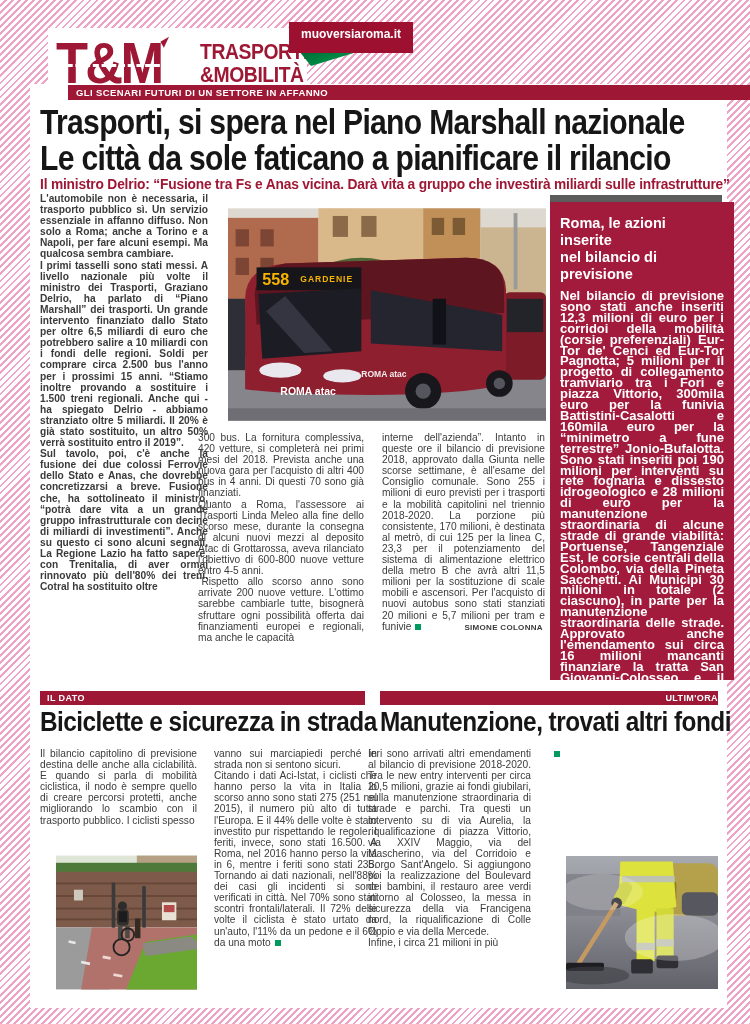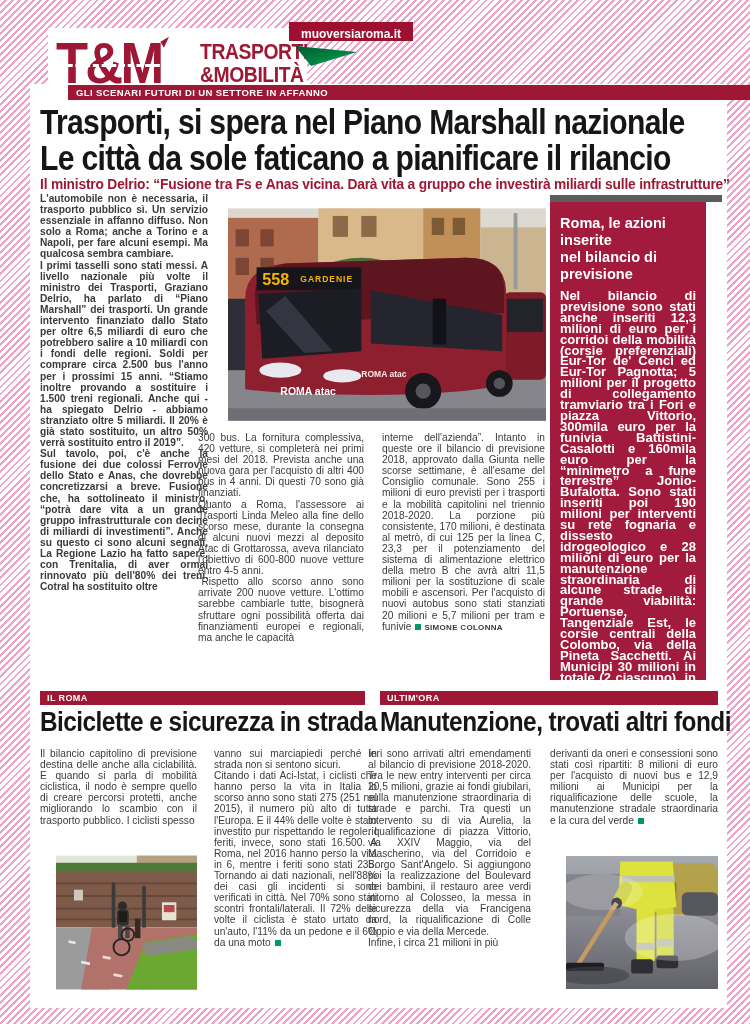--- a/index.html
+++ b/index.html
@@ -13,59 +13,59 @@
   .logo-box { position:absolute; left:36px; top:28px; width:259px; height:75px; background:#ffffff;margin-left:12px; }
   .tm { position:absolute; left:8px; top:2px; font-size:57px; font-weight:900; color:#9e1734;
         letter-spacing:-3px; transform:scaleX(0.92); transform-origin:0 0; }
   .tm-dash { position:absolute; left:10px; top:36px; width:128px; border-top:3px dashed #ffffff; }
   .tm-arrow { position:absolute; left:118px; top:4px; width:0; height:0;
         border-left:7px solid transparent; border-bottom:7px solid transparent; border-top:10px solid #9e1734;
         transform:rotate(-120deg); }
   .tm-sub { position:absolute; left:152px; top:12px; font-size:22px; font-weight:700; color:#9e1734;
         line-height:23px; white-space:pre-line; transform:scaleX(0.88); transform-origin:0 0; letter-spacing:-0.5px; }
   .ribbon { position:absolute; left:295px; top:44px; }
-  .site-badge { position:absolute; left:289px; top:22px; height:19px; background:#9e1030; color:#ffffff;
+  .site-badge { position:absolute; left:289px; top:22px; height:31px; background:#9e1030; color:#ffffff;
         font-size:12px; font-weight:700; line-height:25px; padding:0 12px; }
 
   .kicker { position:absolute; left:40px; top:85px; width:688px; height:15px; background:#9e1734;
         color:#ffffff; font-size:9.5px; font-weight:700; line-height:15px; padding-left:8px; letter-spacing:0.4px;margin-left:28px; }
 
   .headline { position:absolute; left:40px; color:#161616; font-weight:900; font-size:35px;
         white-space:nowrap; transform:scaleX(0.86); transform-origin:0 0; letter-spacing:-0.8px; }
   .hl1 { top:102px; } .hl2 { top:138px; }
   .subhead { position:absolute; left:40px; top:176px; color:#9e1734; font-weight:700; font-size:14.5px;
         white-space:nowrap; transform:scaleX(0.95); transform-origin:0 0; letter-spacing:-0.2px; }
 
   .bodycol { position:absolute; color:#3b3b3b; font-size:10.2px; line-height:11.1px; text-align:justify;
         overflow:hidden; white-space:pre-line; }
   .colA { left:40px;  top:193px; width:168px; height:482px;font-weight:bold; }
   .colB { left:198px; top:432px; width:166px; height:256px; }
   .colC { left:382px; top:432px; width:163px; height:256px; white-space:normal; }
   .colC .txt { white-space:pre-line; }
 
   .endmark { display:inline-block; width:6px; height:6px; background:#009a5e; margin:0 3px 0 4px; }
-  .byline { font-size:8px; font-weight:700; color:#3b3b3b; letter-spacing:0.3px; }
+  .byline { font-size:8px; font-weight:700; color:#3b3b3b; letter-spacing:0.3px;margin-left:40px; }
 
   figure.photo { position:absolute; overflow:hidden;padding-left:16px; }
   .bus-photo { left:212px; top:203px; width:334px; height:223px; }
   .bike-photo { left:40px; top:848px; width:157px; height:149px; }
   .work-photo { left:550px; top:849px; width:168px; height:147px; }
   figure.photo svg { display:block; width:100%; height:100%; }
 
   .side-strip { position:absolute; left:550px; top:195px; width:172px; height:7px; background:#5c5c5c; }
-  .sidebar { position:absolute; left:550px; top:202px; width:156px; height:478px; background:#a31b3c;
+  .sidebar { position:absolute; left:550px; top:202px; width:184px; height:478px; background:#a31b3c;
         color:#ffffff; padding:12px 10px; }
   .sidebar h2 { font-size:15px; line-height:17px; font-weight:700; white-space:pre-line; margin-bottom:9px;
         transform:scaleX(0.97); transform-origin:0 0; }
   .sidebar p { font-size:13px; line-height:10.9px; font-weight:700; text-align:justify; white-space:pre-line; }
 
   .secbar { position:absolute; top:691px; height:14px; background:#9e1734; color:#ffffff;
         font-size:9px; font-weight:700; line-height:14px; padding-left:7px; letter-spacing:0.4px; }
   .bar-dato { left:40px; width:325px; }
-  .bar-ult  { left:380px; width:338px; }
+  .bar-ult  { left:380px; width:338px;text-align:right; }
   .sec-hl { position:absolute; top:706px; color:#161616; font-weight:900; font-size:28px;
         white-space:nowrap; transform:scaleX(0.87); transform-origin:0 0; letter-spacing:-0.6px; }
   .hl-dato { left:40px; } .hl-ult { left:380px; }
 
   .colD1 { left:40px;  top:748px; width:157px; height:86px; }
   .colD2 { left:202px; top:748px; width:163px; height:246px; white-space:normal;margin-left:12px; }
   .colD2 .txt { white-space:pre-line; }
   .colU1 { left:368px; top:748px; width:163px; height:246px; }
   .colU2 { left:550px; top:748px; width:168px; height:88px; white-space:normal; }
   .colU2 .txt { white-space:pre-line; }
@@ -155,21 +155,21 @@
     <span class="txt">interne dell'azienda”. Intanto in queste ore il bilancio di previsione 2018, approvato dalla Giunta nelle scorse settimane, è all'esame del Consiglio comunale. Sono 255 i milioni di euro previsti per i trasporti e la mobilità capitolini nel triennio 2018-2020. La porzione più consistente, 170 milioni, è destinata al metrò, di cui 125 per la linea C, 23,3 per il potenziamento del sistema di alimentazione elettrico della metro B che avrà altri 11,5 milioni per la sostituzione di scale mobili e ascensori. Per l'acquisto di nuovi autobus sono stati stanziati 20 milioni e 5,7 milioni per tram e funivie</span><span class="endmark"></span><span class="byline">SIMONE COLONNA</span>
   </div>
 
   <div class="side-strip"></div>
   <aside class="sidebar">
     <h2>Roma, le azioni inserite
 nel bilancio di previsione</h2>
     <p>Nel bilancio di previsione sono stati anche inseriti 12,3 milioni di euro per i corridoi della mobilità (corsie preferenziali) Eur-Tor de' Cenci ed Eur-Tor Pagnotta; 5 milioni per il progetto di collegamento tramviario tra i Fori e piazza Vittorio, 300mila euro per la funivia Battistini-Casalotti e 160mila euro per la “minimetro a fune terrestre” Jonio-Bufalotta. Sono stati inseriti poi 190 milioni per interventi su rete fognaria e dissesto idrogeologico e 28 milioni di euro per la manutenzione straordinaria di alcune strade di grande viabilità: Portuense, Tangenziale Est, le corsie centrali della Colombo, via della Pineta Sacchetti. Ai Municipi 30 milioni in totale (2 ciascuno), in parte per la manutenzione straordinaria delle strade. Approvato anche l'emendamento sui circa 16 milioni mancanti finanziare la tratta San Giovanni-Colosseo e il deposito Graniti della metro C.</p>
   </aside>
 
-  <div class="secbar bar-dato"><span>IL ROMA</span></div>
+  <div class="secbar bar-dato"><span>IL DATO</span></div>
   <div class="sec-hl hl-dato">Biciclette e sicurezza in strada</div>
   <div class="bodycol colD1">Il bilancio capitolino di previsione destina delle anche alla ciclabilità. E quando si parla di mobilità ciclistica, il nodo è sempre quello di creare percorsi protetti, anche migliorando lo scambio con il trasporto pubblico. I ciclisti spesso</div>
   <figure class="photo bike-photo">
     <svg viewBox="0 0 157 149">
       <rect x="0" y="0" width="157" height="14" fill="#dfe6d8"></rect>
       <rect x="90" y="0" width="67" height="14" fill="#b5a084"></rect>
       <rect x="0" y="8" width="157" height="12" fill="#4d7a3a"></rect>
       <rect x="0" y="18" width="157" height="62" fill="#7d5a4a"></rect>
       <rect x="0" y="30" width="157" height="2" fill="#654638"></rect>
         <rect x="0" y="44" width="157" height="2" fill="#654638"></rect>
@@ -201,21 +201,21 @@
   <div class="bodycol colD2">
     <span class="txt">vanno sui marciapiedi perché in strada non si sentono sicuri.
 Citando i dati Aci-Istat, i ciclisti che hanno perso la vita in Italia lo scorso anno sono stati 275 (251 nel 2015), il numero più alto di tutta l'Europa. E il 44% delle volte è stato investito pur rispettando le regole. I feriti, invece, sono stati 16.500. A Roma, nel 2016 hanno perso la vita in 6, mentre i feriti sono stati 235. Tornando ai dati nazionali, nell'88% dei casi gli incidenti si sono verificati in città. Nel 70% sono stati scontri frontali/laterali. Il 72% delle volte il ciclista è stato urtato da un'auto, l'11% da un pedone e il 6% da una moto</span><span class="endmark"></span>
   </div>
 
   <div class="secbar bar-ult"><span>ULTIM'ORA</span></div>
   <div class="sec-hl hl-ult">Manutenzione, trovati altri fondi</div>
   <div class="bodycol colU1">Ieri sono arrivati altri emendamenti al bilancio di previsione 2018-2020. Tra le new entry interventi per circa 20,5 milioni, grazie ai fondi giubilari, sulla manutenzione straordinaria di strade e parchi. Tra questi un intervento su di via Aurelia, la riqualificazione di piazza Vittorio, via XXIV Maggio, via del Mascherino, via del Corridoio e Borgo Sant'Angelo. Si aggiungono poi la realizzazione del Boulevard dei bambini, il restauro aree verdi intorno al Colosseo, la messa in sicurezza della via Francigena nord, la riqualificazione di Colle Oppio e via della Mercede.
 Infine, i circa 21 milioni in più</div>
   <div class="bodycol colU2">
-    <span class="txt">derivanti da oneri e consessioni sono stati così ripartiti: 8 milioni di euro per l'acquisto di nuovi bus e 12,9 milioni ai Municipi per la riqualificazione delle scuole, la manutenzione stradale straordinaria e la cura del verde</span><span class="endmark"></span>
+    <span class="endmark"></span>
   </div>
   <figure class="photo work-photo">
     <svg viewBox="0 0 168 147">
       <defs>
           <linearGradient id="asph" x1="0" y1="0" x2="0" y2="1">
         <stop offset="0" stop-color="#a8aab2"></stop>
             <stop offset="1" stop-color="#62626a"></stop>
       </linearGradient>
         </defs>
       <rect x="0" y="0" width="168" height="147" fill="url(#asph)"></rect>

